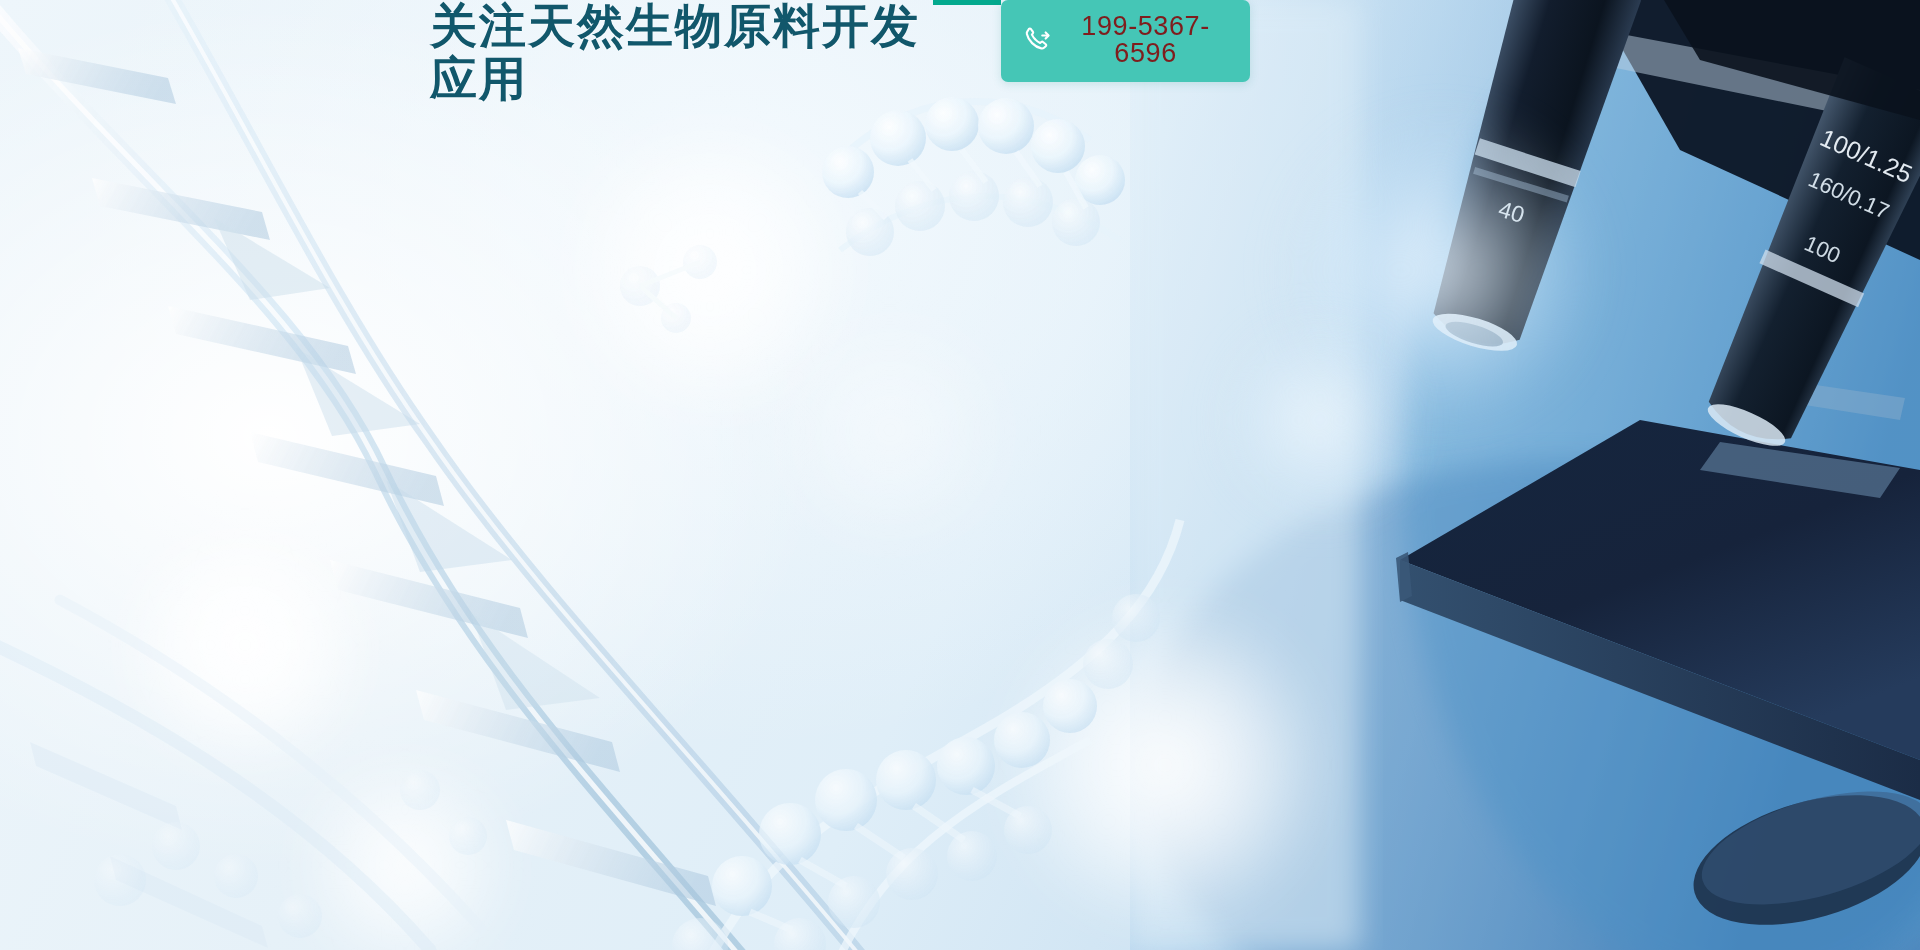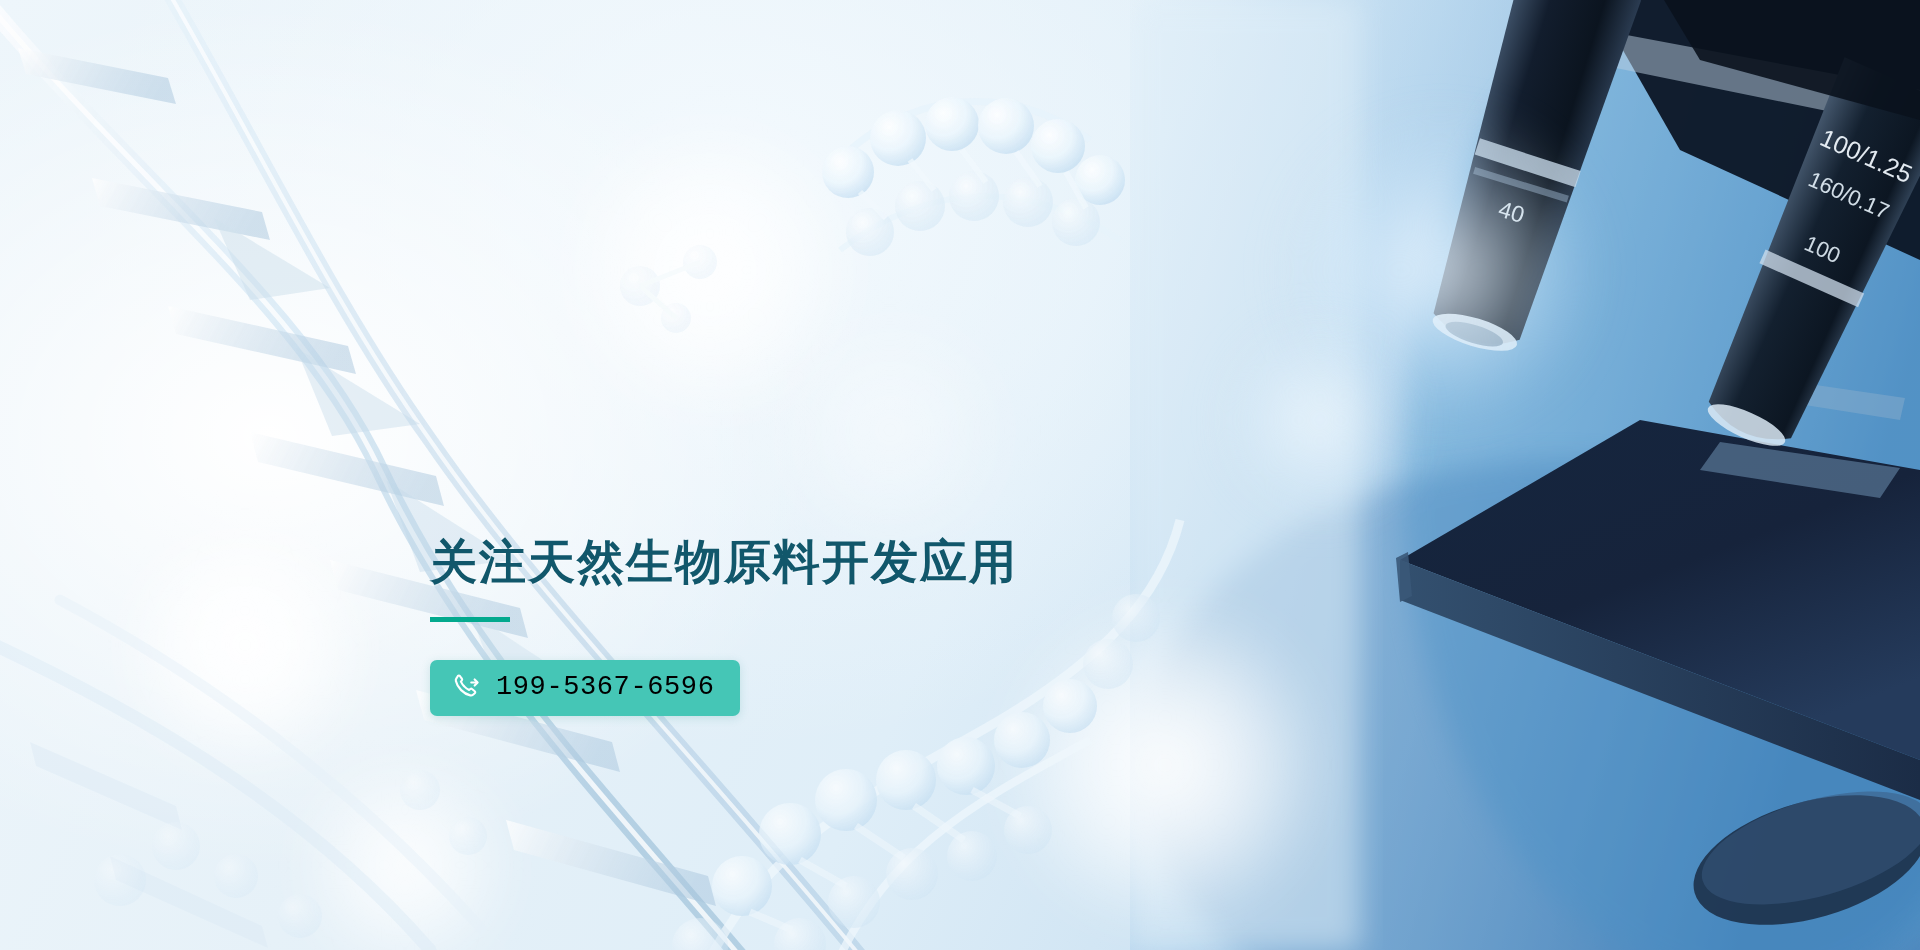--- a/index.html
+++ b/index.html
@@ -38,21 +38,21 @@
   .bk7 { left:760px;  top:300px; width:260px; height:260px; background:radial-gradient(circle,rgba(255,255,255,.45) 0%, rgba(255,255,255,0) 72%); }
 
   
   .layer { position:absolute; inset:0; pointer-events:none; }
 
   
   .content {
     position:absolute;
     left:430px; top:0;
     width:820px; height:716px;
-    display:flex; flex-direction:column; justify-content:flex-end;
+    display:flex; flex-direction:row; justify-content:flex-end;
   }
   .headline {
     font-size:47px;
     font-weight:bold;
     letter-spacing:2px;
     line-height:1.12;
     color:#11576b;
     margin-bottom:28px;
     text-shadow:0 1px 2px rgba(255,255,255,.55);
   }
@@ -68,26 +68,26 @@
     letter-spacing:.3px;
     margin-bottom:40px;
     white-space:pre-line;
   }
   .phone-btn {
     display:inline-flex;
     align-items:center;
     gap:14px;
     align-self:flex-start;
     background:#45c6b6;
-    color:#000000;
+    color:#7f1d1d;
     border:none;
     border-radius:7px;
     padding:13px 26px 13px 22px;
     font-size:27px;
-    font-family:Liberation Mono, monospace;
+    font-family:Liberation Sans, sans-serif;
     letter-spacing:.6px;
     cursor:pointer;
     box-shadow:0 2px 10px rgba(40,150,140,.18);
   }
   .phone-btn .ico { display:flex; align-items:center; }
   .phone-btn .num { line-height:1; padding-bottom:2px; }
 </style>
 </head>
 <body>
 

